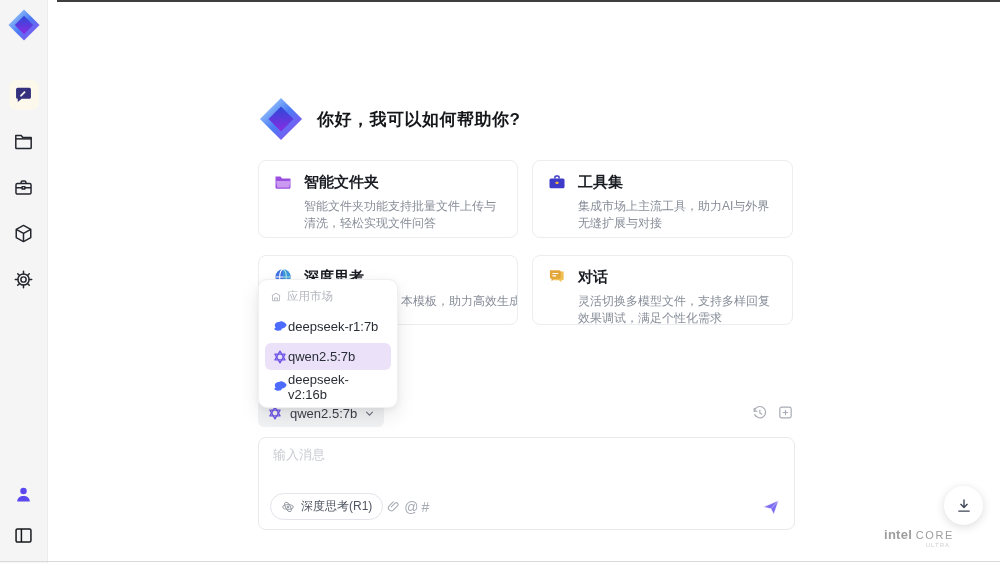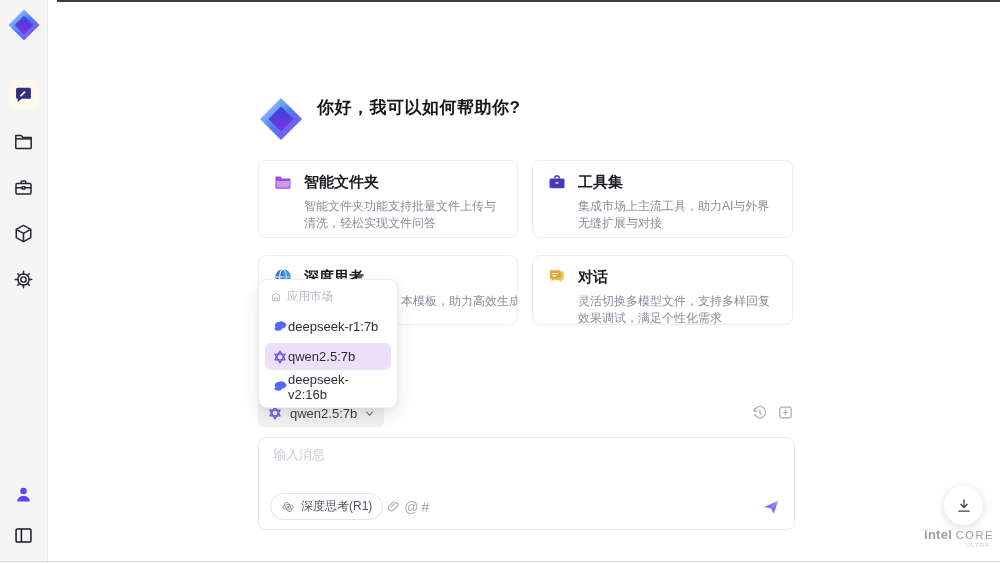--- a/index.html
+++ b/index.html
@@ -17,21 +17,21 @@
   .sb-logo{margin-top:8px;width:34px;height:34px;}
   .sb-nav{margin-top:38px;display:flex;flex-direction:column;gap:16px;align-items:center;}
   .sb-item{width:30px;height:30px;display:flex;align-items:center;justify-content:center;
            color:#23262d;cursor:pointer;}
   .sb-item.active{background:#fcf8ec;border-radius:7px;}
   .sb-item svg{width:21px;height:21px;}
   .sb-bottom{margin-top:auto;margin-bottom:13px;display:flex;flex-direction:column;gap:11px;align-items:center;}
 
   
   .main{position:absolute;left:258px;top:0;width:537px;height:100%;}
-  .greeting{position:absolute;top:96px;left:0;display:flex;align-items:flex-start;gap:13px;}
+  .greeting{position:absolute;top:96px;left:0;display:flex;align-items:center;gap:13px;}
   .greeting .glogo{width:46px;height:46px;}
   .greeting h1{font-size:17px;font-weight:bold;color:#14161a;margin:0;letter-spacing:.5px;}
 
   .cards{position:absolute;top:160px;left:0;width:537px;display:grid;
          grid-template-columns:260px 261px;grid-template-rows:78px 70px;column-gap:14px;row-gap:17px;}
   .card{background:#fff;border:1px solid #ecedf0;border-radius:8px;padding:11px 14px;
         box-sizing:border-box;cursor:pointer;overflow:hidden;}
   .card-head{display:flex;align-items:center;gap:11px;font-family:Liberation Mono, monospace;}
   .card-head svg{width:20px;height:20px;flex:none;}
   .card-title{font-size:15px;font-weight:bold;color:#191c22;}
@@ -69,21 +69,21 @@
   .tool-glyph{font-size:14px;color:#a6aab2;cursor:pointer;line-height:1;}
   .clip-icon{color:#a6aab2;cursor:pointer;}
   .clip-icon svg{width:15px;height:15px;}
   .send-btn{margin-left:auto;cursor:pointer;}
   .send-btn svg{width:20px;height:20px;}
 
   
   .fab{position:absolute;left:944px;top:486px;width:39px;height:39px;border-radius:50%;background:#fff;
        box-shadow:0 2px 10px rgba(0,0,0,.14);display:flex;align-items:center;justify-content:center;cursor:pointer;}
   .fab svg{width:18px;height:18px;}
-  .brand{position:absolute;left:922px;top:527px;width:74px;text-align:center;color:#9d9d9d;user-select:none;}
+  .brand{position:absolute;left:882px;top:527px;width:74px;text-align:center;color:#9d9d9d;user-select:none;}
   .brand-line{font-size:13px;white-space:nowrap;}
   .brand-left{font-weight:bold;letter-spacing:.3px;}
   .brand-right{text-transform:uppercase;letter-spacing:1.6px;font-size:11px;}
   .brand-sub{font-size:6px;color:#cfcfcf;text-align:right;margin-right:6px;letter-spacing:1px;}
 </style>
 </head>
 <body>
 
 <div class="top-edge"></div>
 

